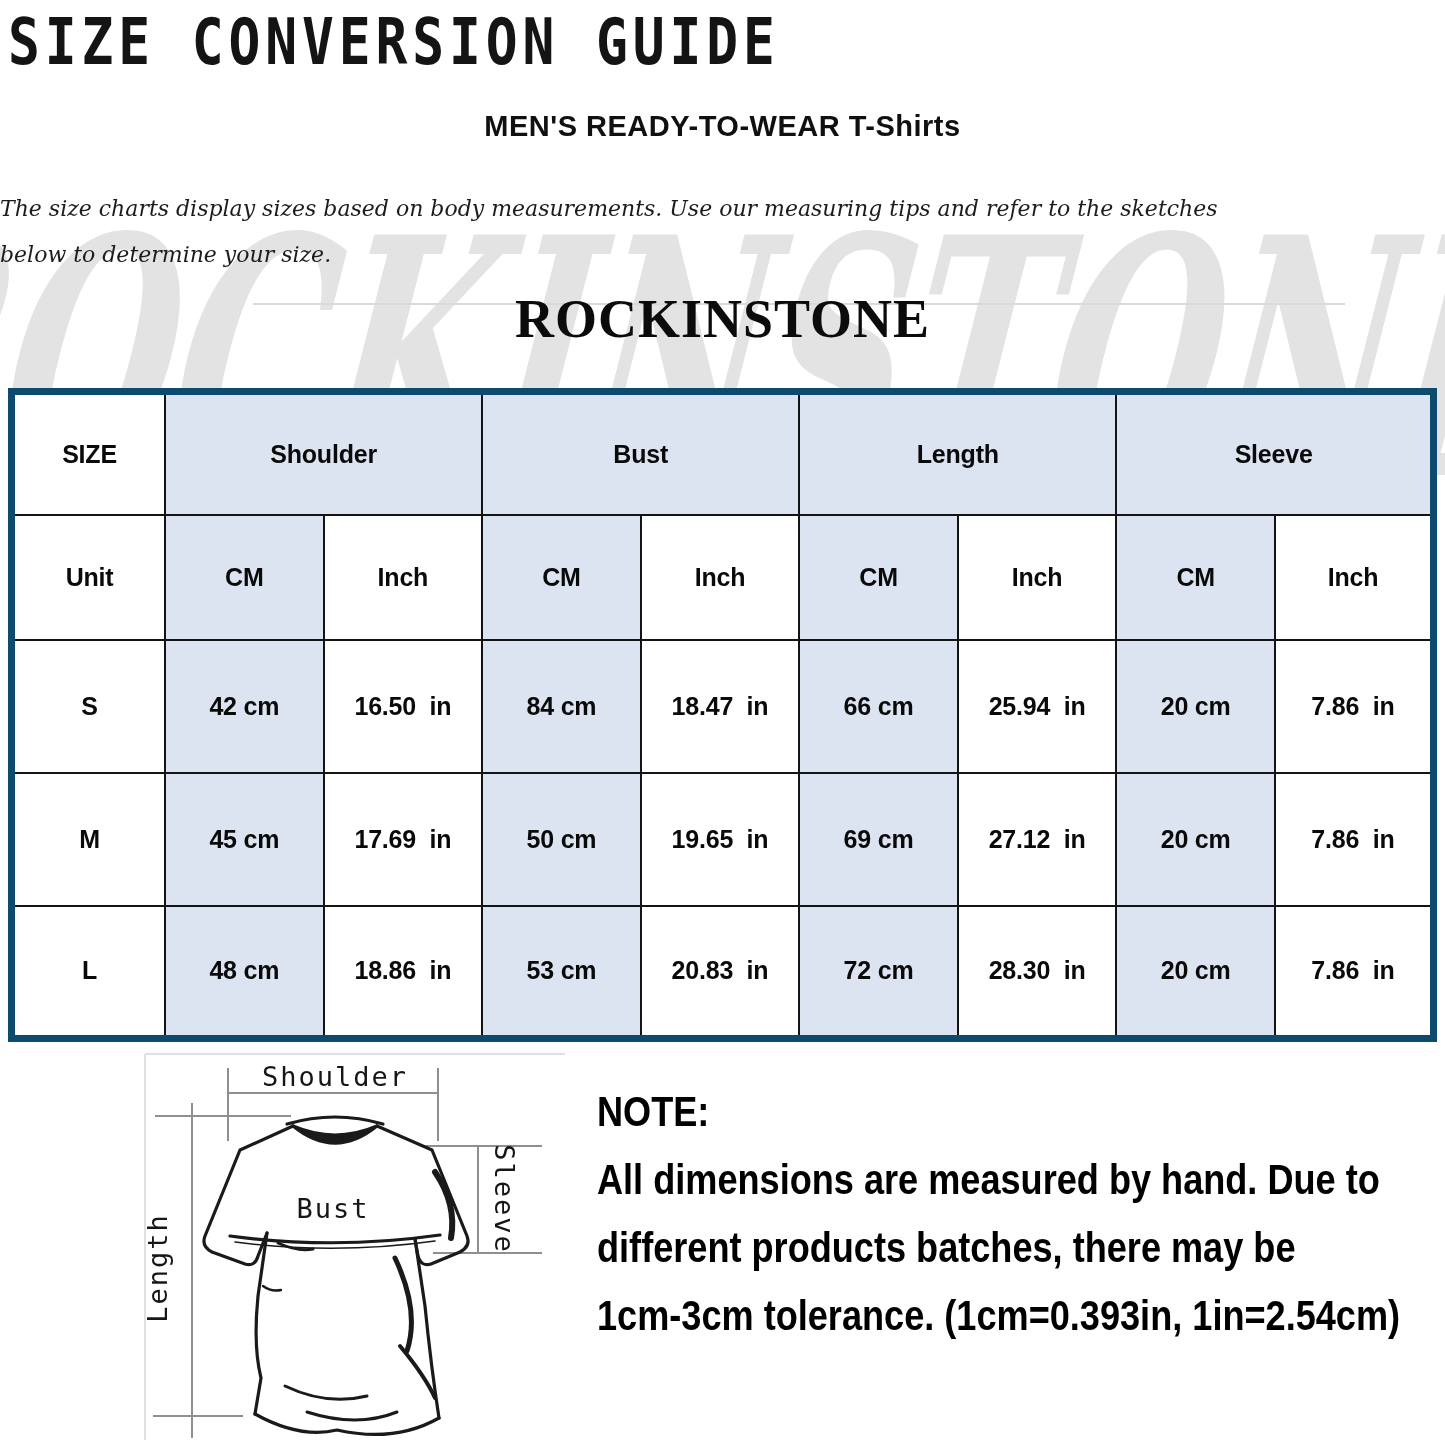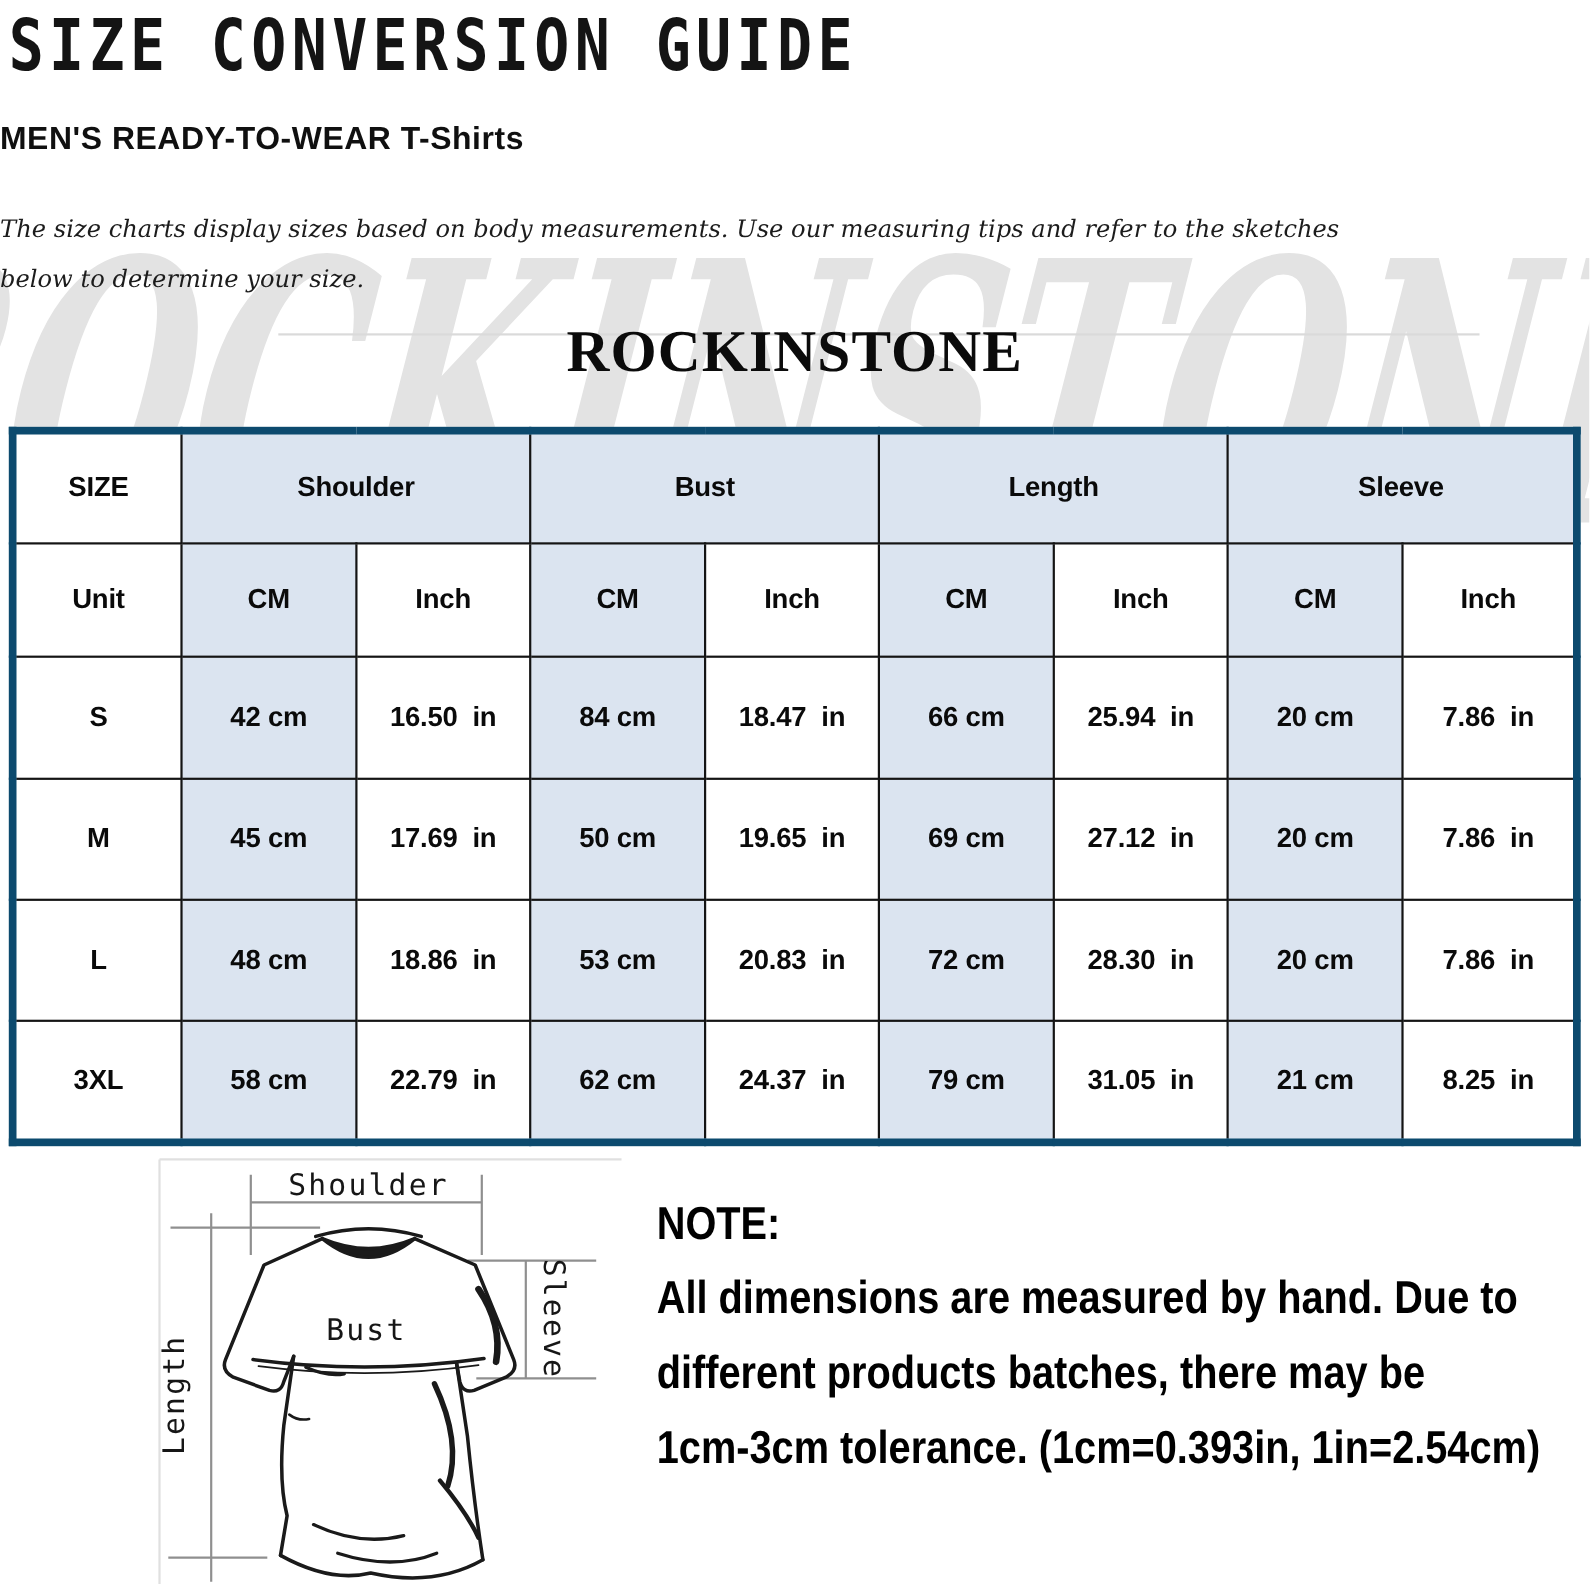--- a/index.html
+++ b/index.html
@@ -6,21 +6,21 @@
   .page{position:relative;width:1445px;height:1445px;background:#fff;overflow:hidden;
         font-family:"Liberation Sans",sans-serif;color:#111;}
 
   
   .watermark{position:absolute;top:175px;left:-40px;width:1530px;height:400px;z-index:0;pointer-events:none;}
 
   
   .title-wrap{position:absolute;top:4px;left:0;width:100%;display:flex;justify-content:flex-start;z-index:2;}
   .title{font-family:"DejaVu Sans Mono",monospace;font-size:54px;font-weight:600;color:#141414;
          letter-spacing:5px;transform:scale(0.98,1.2);transform-origin:center top;white-space:nowrap;}
-  .subtitle{position:absolute;top:110px;left:0;width:100%;z-index:2;
+  .subtitle{position:absolute;top:110px;left:0;width:100%;text-align:center;z-index:2;
             font-size:29px;font-weight:700;color:#101010;letter-spacing:0.5px;}
   .desc{position:absolute;top:186px;left:0;width:100%;z-index:2;
         font-family:"DejaVu Serif","Liberation Serif",serif;font-style:italic;
         font-size:22px;line-height:46px;color:#1c1c1c;}
   .divider{position:absolute;top:303px;left:253px;width:1092px;height:2px;background:#dadada;z-index:1;}
   .brand{position:absolute;top:288px;left:0;width:100%;text-align:center;z-index:2;
          font-family:"Liberation Serif",serif;font-size:54px;font-weight:700;color:#0b0b0b;letter-spacing:1px;}
 
   
   #size-table{position:absolute;top:388px;left:8px;width:1429px;height:654px;z-index:3;
@@ -124,31 +124,20 @@
           <th class="white">L</th>
           <th class="blue">48 cm</th>
           <th class="white">18.86  in</th>
           <th class="blue">53 cm</th>
           <th class="white">20.83  in</th>
           <th class="blue">72 cm</th>
           <th class="white">28.30  in</th>
           <th class="blue">20 cm</th>
           <th class="white">7.86  in</th>
         </tr>
-        <tr class="dr">
-          <th class="white">3XL</th>
-          <th class="blue">58 cm</th>
-          <th class="white">22.79  in</th>
-          <th class="blue">62 cm</th>
-          <th class="white">24.37  in</th>
-          <th class="blue">79 cm</th>
-          <th class="white">31.05  in</th>
-          <th class="blue">21 cm</th>
-          <th class="white">8.25  in</th>
-        </tr>
       </tbody>
   </table>
 
   <div class="diagram">
     <svg width="505" height="399" viewBox="0 0 505 399">
 
       <g stroke="#e0e0e0" stroke-width="2">
         <line x1="50" y1="8" x2="50" y2="394"></line>
         <line x1="50" y1="8" x2="470" y2="8"></line>
       </g>

